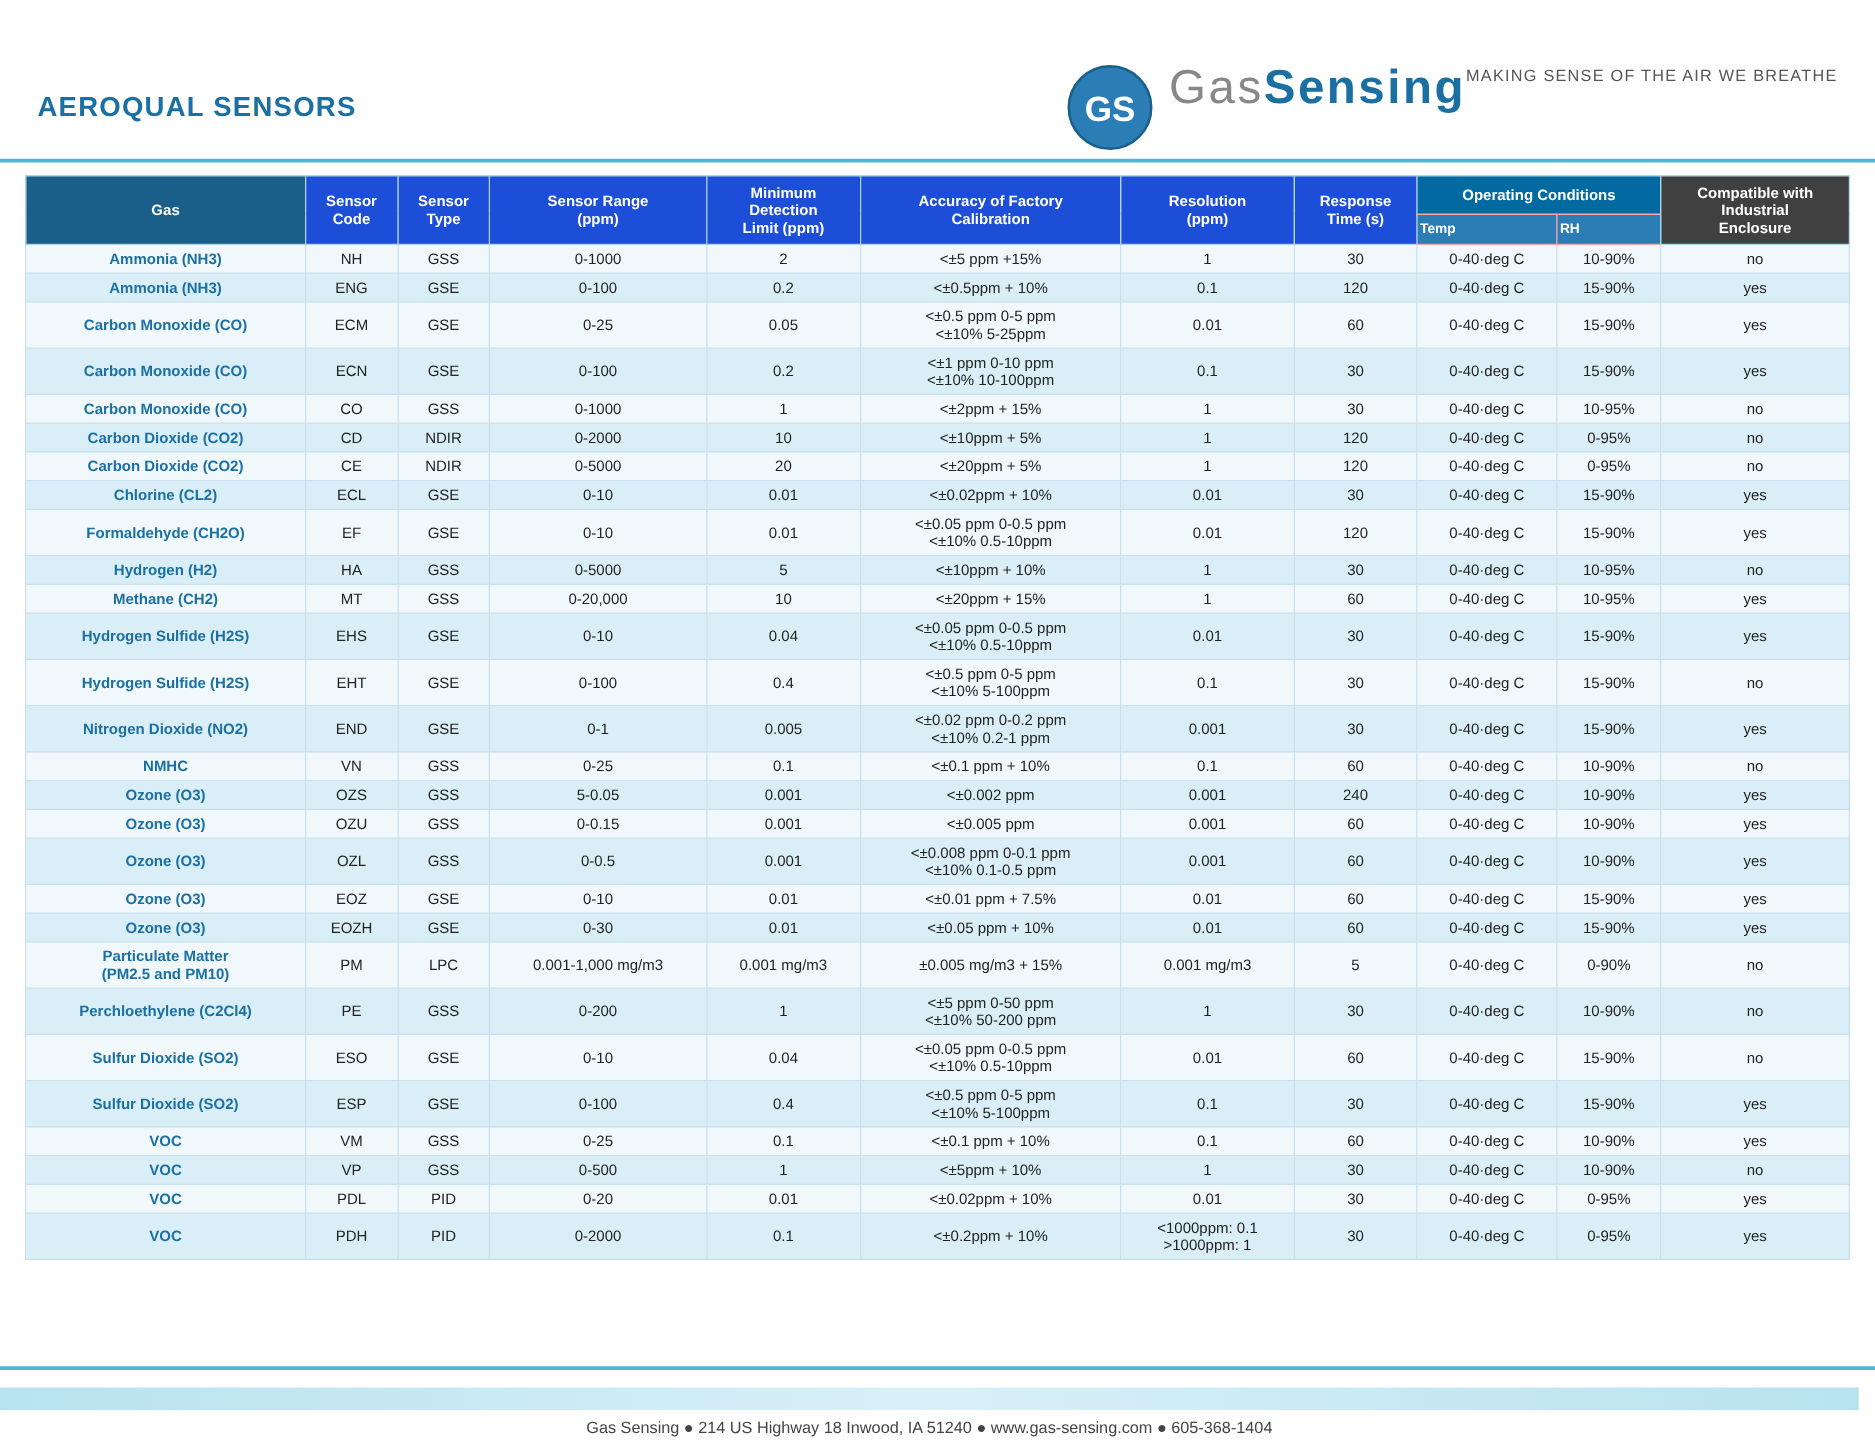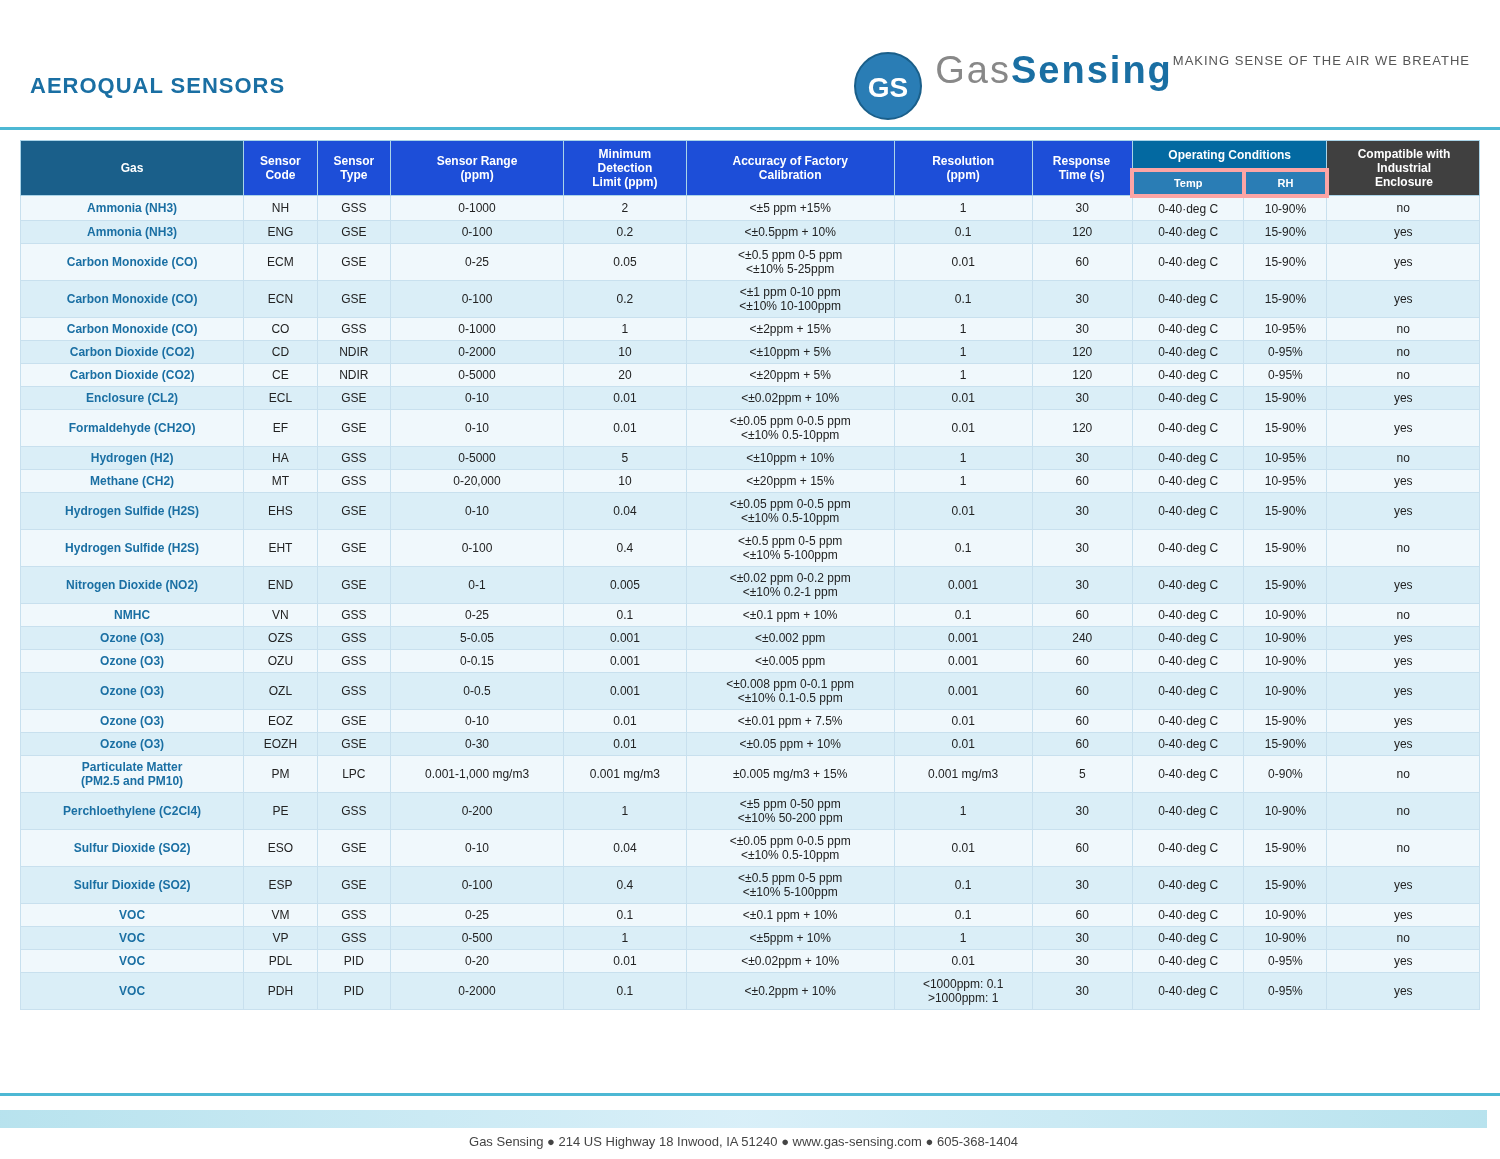--- a/index.html
+++ b/index.html
@@ -98,22 +98,22 @@
       border-bottom: none;
     }
     thead tr th.compat-header {
       background: #404040;
     }
     .sub-header th {
       background: #2a7db5;
       color: #fff;
       font-size: 11px;
       padding: 4px 2px;
-      border: 4px solid #fca5a5;
-      text-align: center;
+      border: 1px solid #fca5a5;
+      text-align: left;
     }
     tbody tr td {
       border: 1px solid #c8e0ee;
       padding: 4px 6px;
       text-align: center;
       vertical-align: middle;
       font-size: 12px;
     }
     tbody tr:nth-child(odd) td {
       background: #f0f8fc;
@@ -272,21 +272,21 @@
             <td>0-5000</td>
             <td>20</td>
             <td>&lt;±20ppm + 5%</td>
             <td>1</td>
             <td>120</td>
             <td>0-40·deg C</td>
             <td>0-95%</td>
             <td>no</td>
           </tr>
           <tr>
-            <td class="gas-name">Enclosure (CL2)</td>
+            <td class="gas-name">Chlorine (CL2)</td>
             <td>ECL</td>
             <td>GSE</td>
             <td>0-10</td>
             <td>0.01</td>
             <td>&lt;±0.02ppm + 10%</td>
             <td>0.01</td>
             <td>30</td>
             <td>0-40·deg C</td>
             <td>15-90%</td>
             <td>yes</td>

